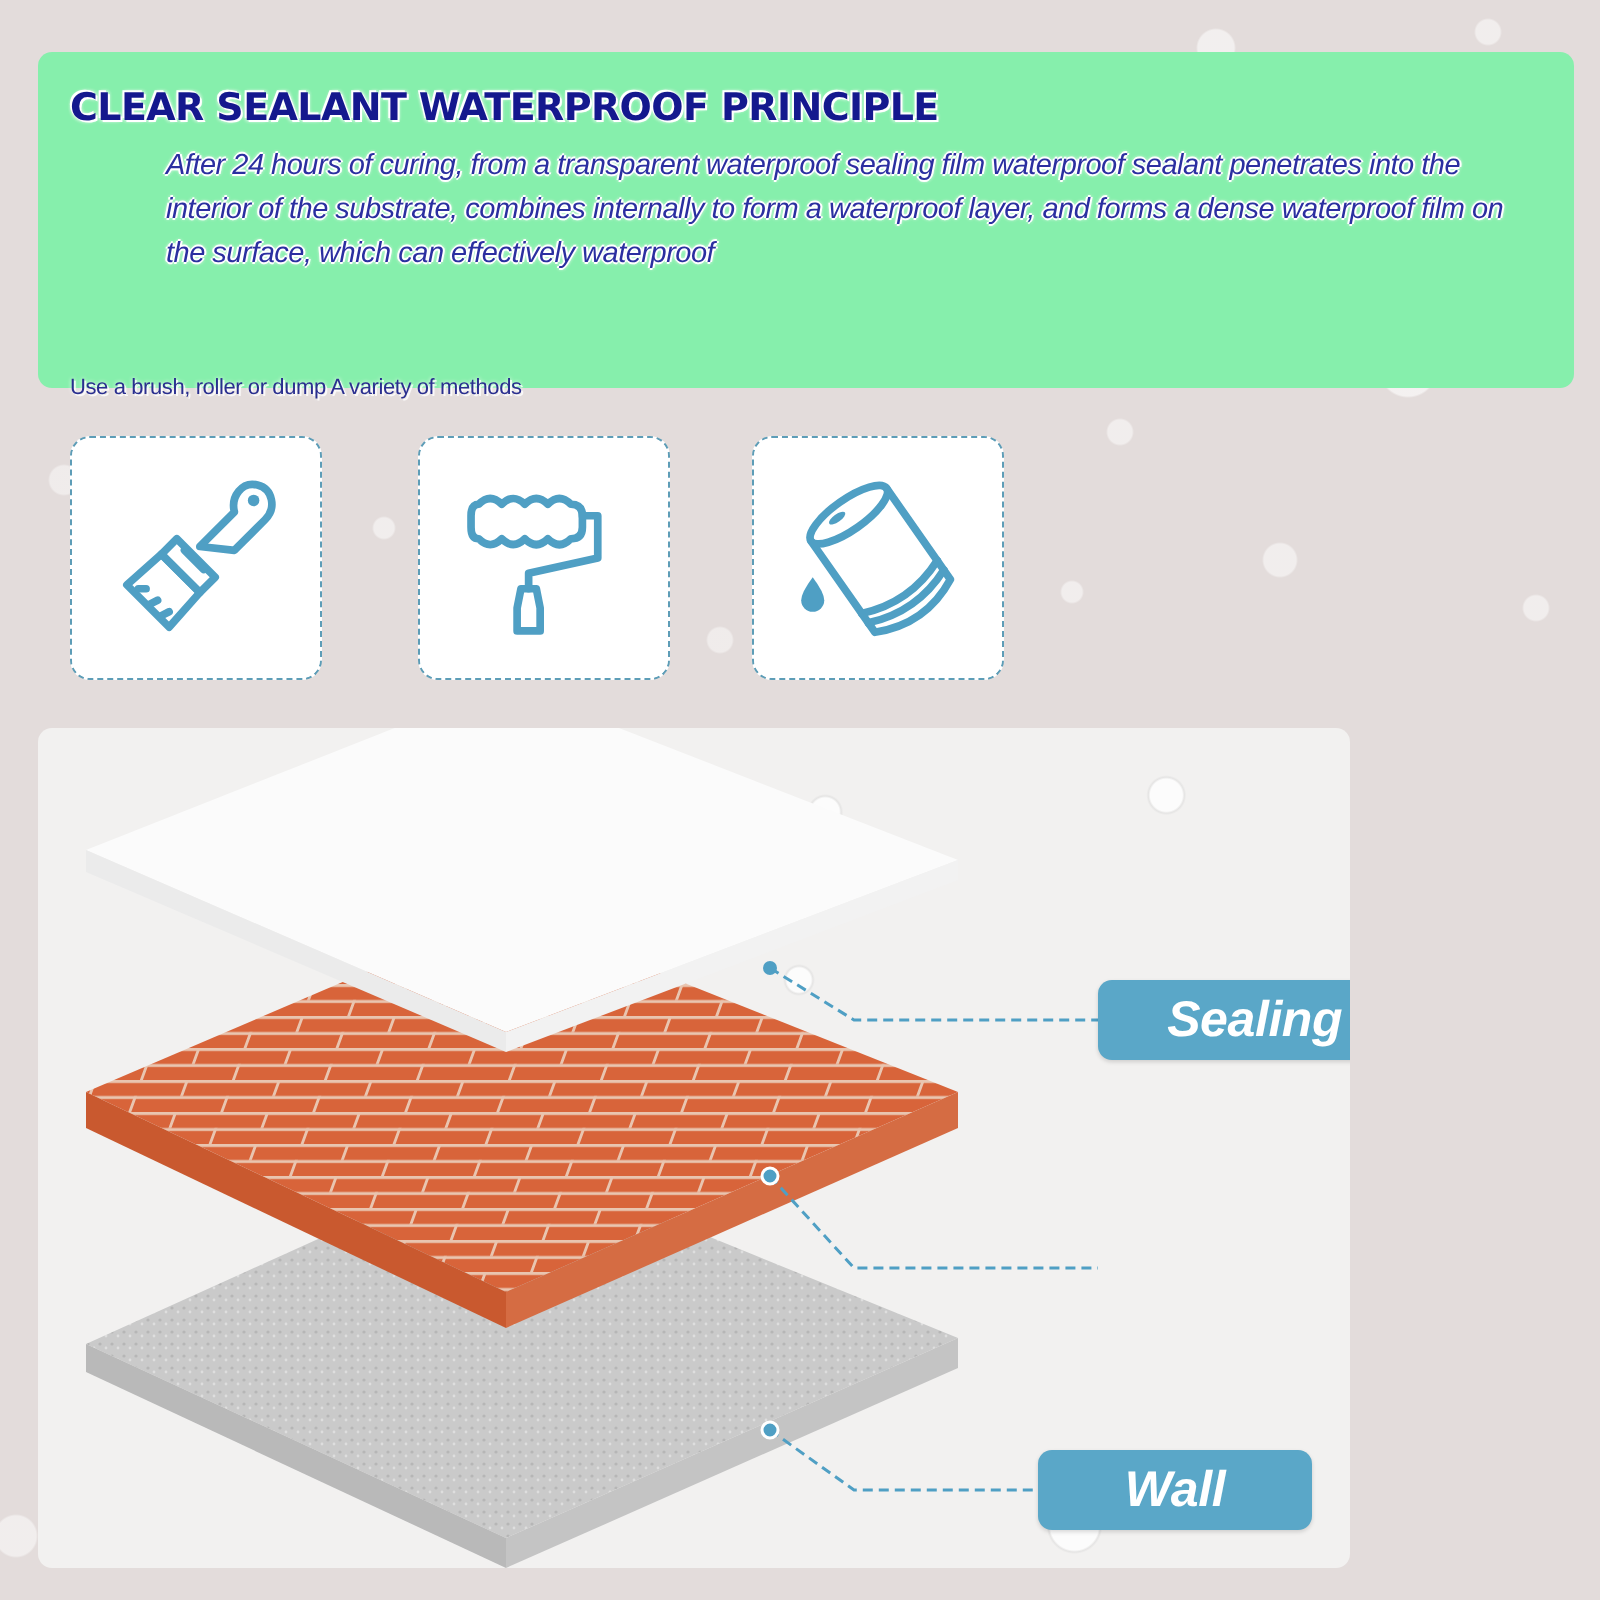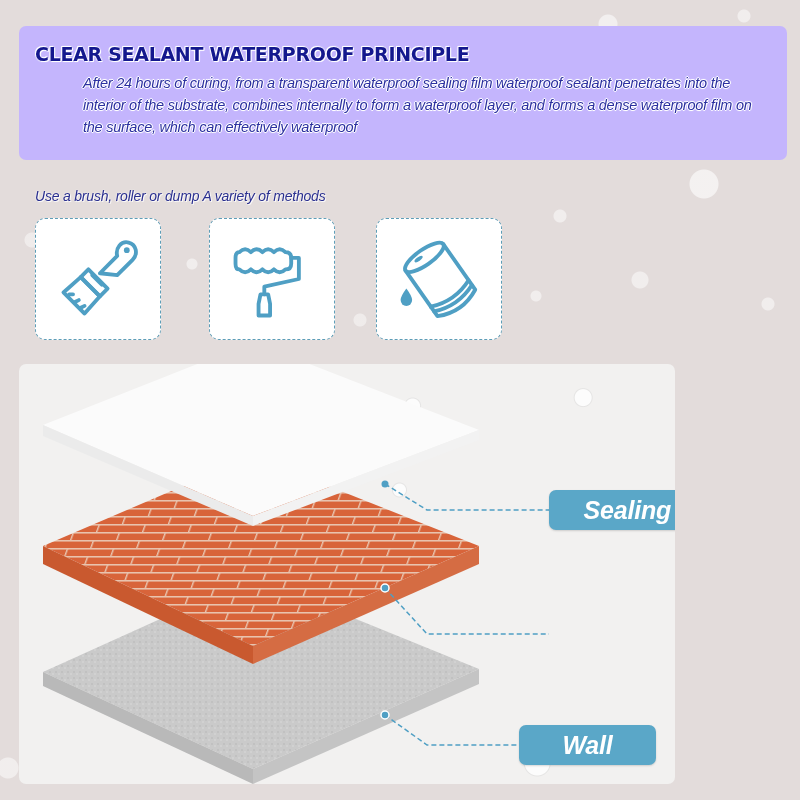--- a/index.html
+++ b/index.html
@@ -21,22 +21,22 @@
         radial-gradient(circle at 24% 33%, rgba(255,255,255,0.5) 0 5px, transparent 6px),
         radial-gradient(circle at 45% 40%, rgba(255,255,255,0.45) 0 6px, transparent 7px),
         radial-gradient(circle at 1% 96%, rgba(255,255,255,0.5) 0 10px, transparent 11px),
         #e3dcdb;
     }
 
     
     .header-panel {
       position: absolute;
       left: 19px; top: 26px;
-      width: 768px; height: 134px;
-      background: #c4b5fd;
+      width: 768px; height: 168px;
+      background: #86efac;
       border-radius: 7px;
       padding: 12px 14px 0 16px;
     }
     .header-title {
       font-family: "DejaVu Sans", sans-serif;
       font-weight: bold;
       font-size: 19px;
       letter-spacing: -0.3px;
       color: #14188e;
       text-shadow: 0 0 2px #fff, 0 0 2px #fff, 1px 1px 0 #fff, -1px -1px 0 #fff;
@@ -51,22 +51,21 @@
       color: #2b2fa0;
       letter-spacing: -0.25px;
       text-shadow: 0 0 2px #fff, 0 0 2px #fff, 1px 0 0 #fff, -1px 0 0 #fff, 0 1px 0 #fff, 0 -1px 0 #fff;
       margin-left: 48px;
     }
 
     
     .methods-caption {
       position: absolute;
       left: 35px; top: 188px;
-      font-style: italic;
-      font-size: 14px;
+      font-size: 11px;
       color: #2a2f8f;
       letter-spacing: -0.2px;
       text-shadow: 0 0 2px #fff, 1px 1px 0 rgba(255,255,255,0.8);
     }
     .method-tile {
       position: absolute;
       top: 218px;
       width: 126px; height: 122px;
       background: #fff;
       border: 1.5px dashed #5d9db7;

